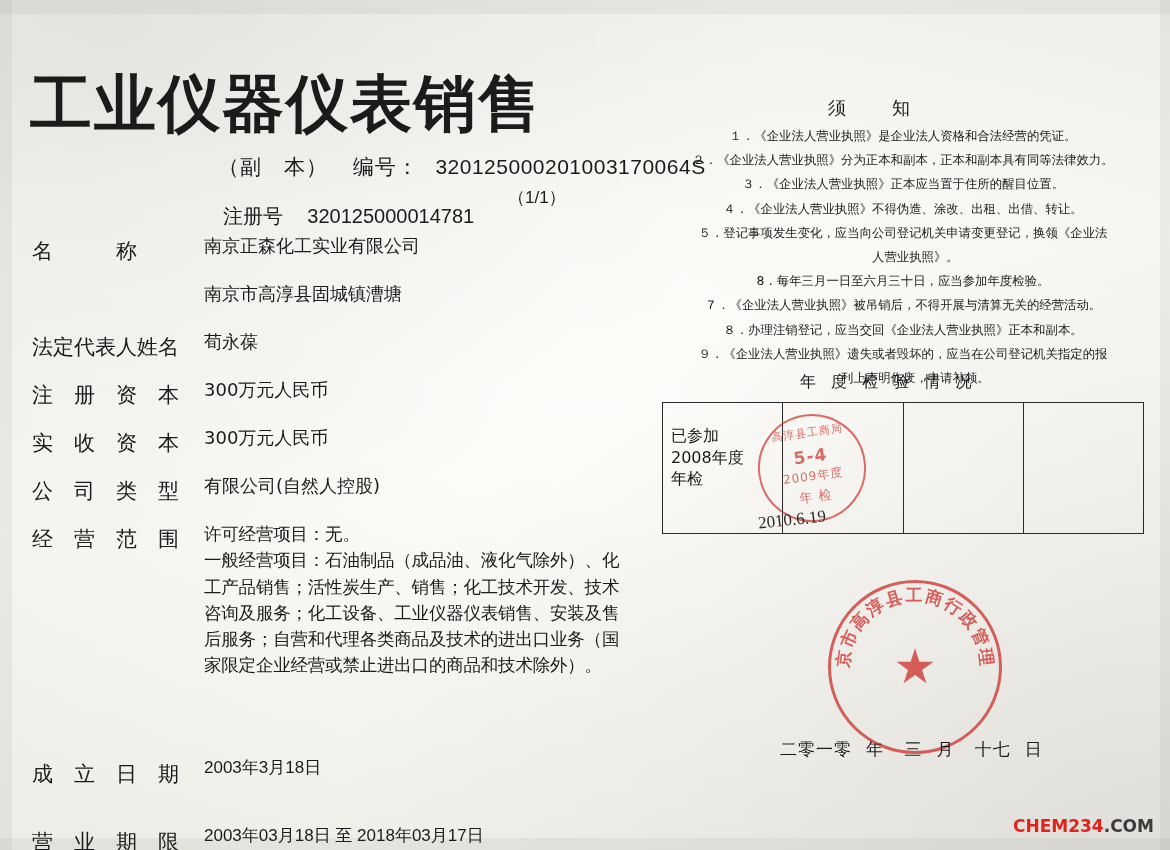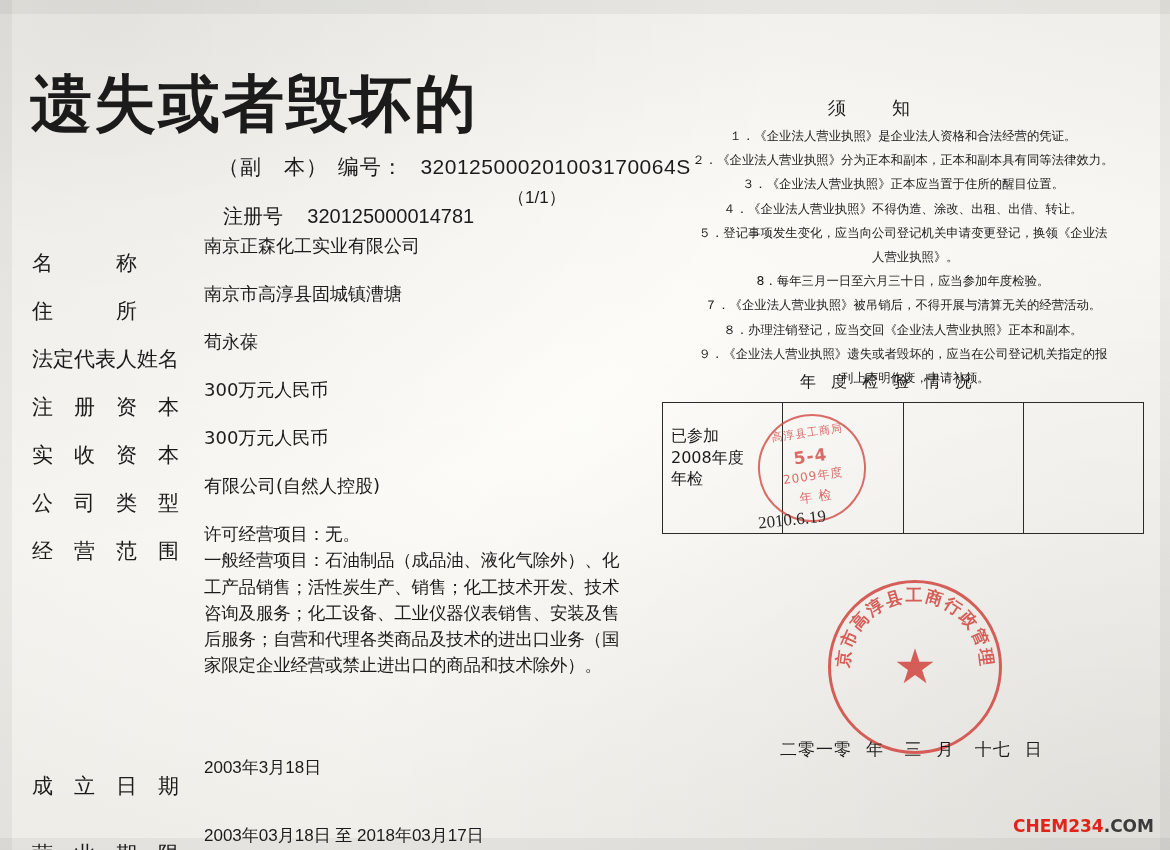--- a/index.html
+++ b/index.html
@@ -58,21 +58,21 @@
     top: 153px;
     font-size: 21px;
     color: #1b1b1b;
     white-space: nowrap;
     font-family: "DejaVu Sans", sans-serif;
   }
   .subtitle-row .vol {
     letter-spacing: 1px;
   }
   .subtitle-row .nolabel {
-    margin-left: 3px;
+    margin-left: 18px;
     letter-spacing: 1px;
   }
   .subtitle-row .noval {
     margin-left: 10px;
     font-family: "Liberation Sans", sans-serif;
     letter-spacing: 0.5px;
   }
   .pageno {
     position: absolute;
     left: 508px;
@@ -104,21 +104,21 @@
     width: 600px;
   }
   .field {
     position: relative;
     min-height: 34px;
     margin-bottom: 4px;
   }
   .field .label {
     position: absolute;
     left: 0;
-    top: 16px;
+    top: 4px;
     width: 160px;
     font-family: "DejaVu Sans", sans-serif;
     font-size: 21px;
     color: #1b1b1b;
     display: flex;
     justify-content: space-between;
   }
   .field .label.tight {
     letter-spacing: 0px;
     display: block;
@@ -325,21 +325,21 @@
 <body>
 
 <div id="page">
   <div class="edge-top"></div>
   <div class="edge-bottom"></div>
   <div class="edge-left"></div>
   <div class="edge-right"></div>
 
   <div class="doc">
 
-    <div class="title">遗失或者毁坏的</div>
+    <div class="title">工业仪器仪表销售</div>
 
     <div class="subtitle-row">
       <span class="vol">（副　本）</span>
       <span class="nolabel">编号：</span>
       <span class="noval">320125000201003170064S</span>
     </div>
 
     <div class="pageno">（1/1）</div>
 
     <div class="regno-row">
@@ -348,21 +348,20 @@
     </div>
 
     <div class="fields">
 
       <div class="field" id="row-name">
         <div class="label tight">名　　　称</div>
         <div class="value">南京正森化工实业有限公司</div>
       </div>
 
       <div class="field">
-        <div class="label tight">住　　　所</div>
         <div class="value">南京市高淳县固城镇漕塘</div>
       </div>
 
       <div class="field">
         <div class="label tight">法定代表人姓名</div>
         <div class="value">荀永葆</div>
       </div>
 
       <div class="field">
         <div class="label tight">注　册　资　本</div>

